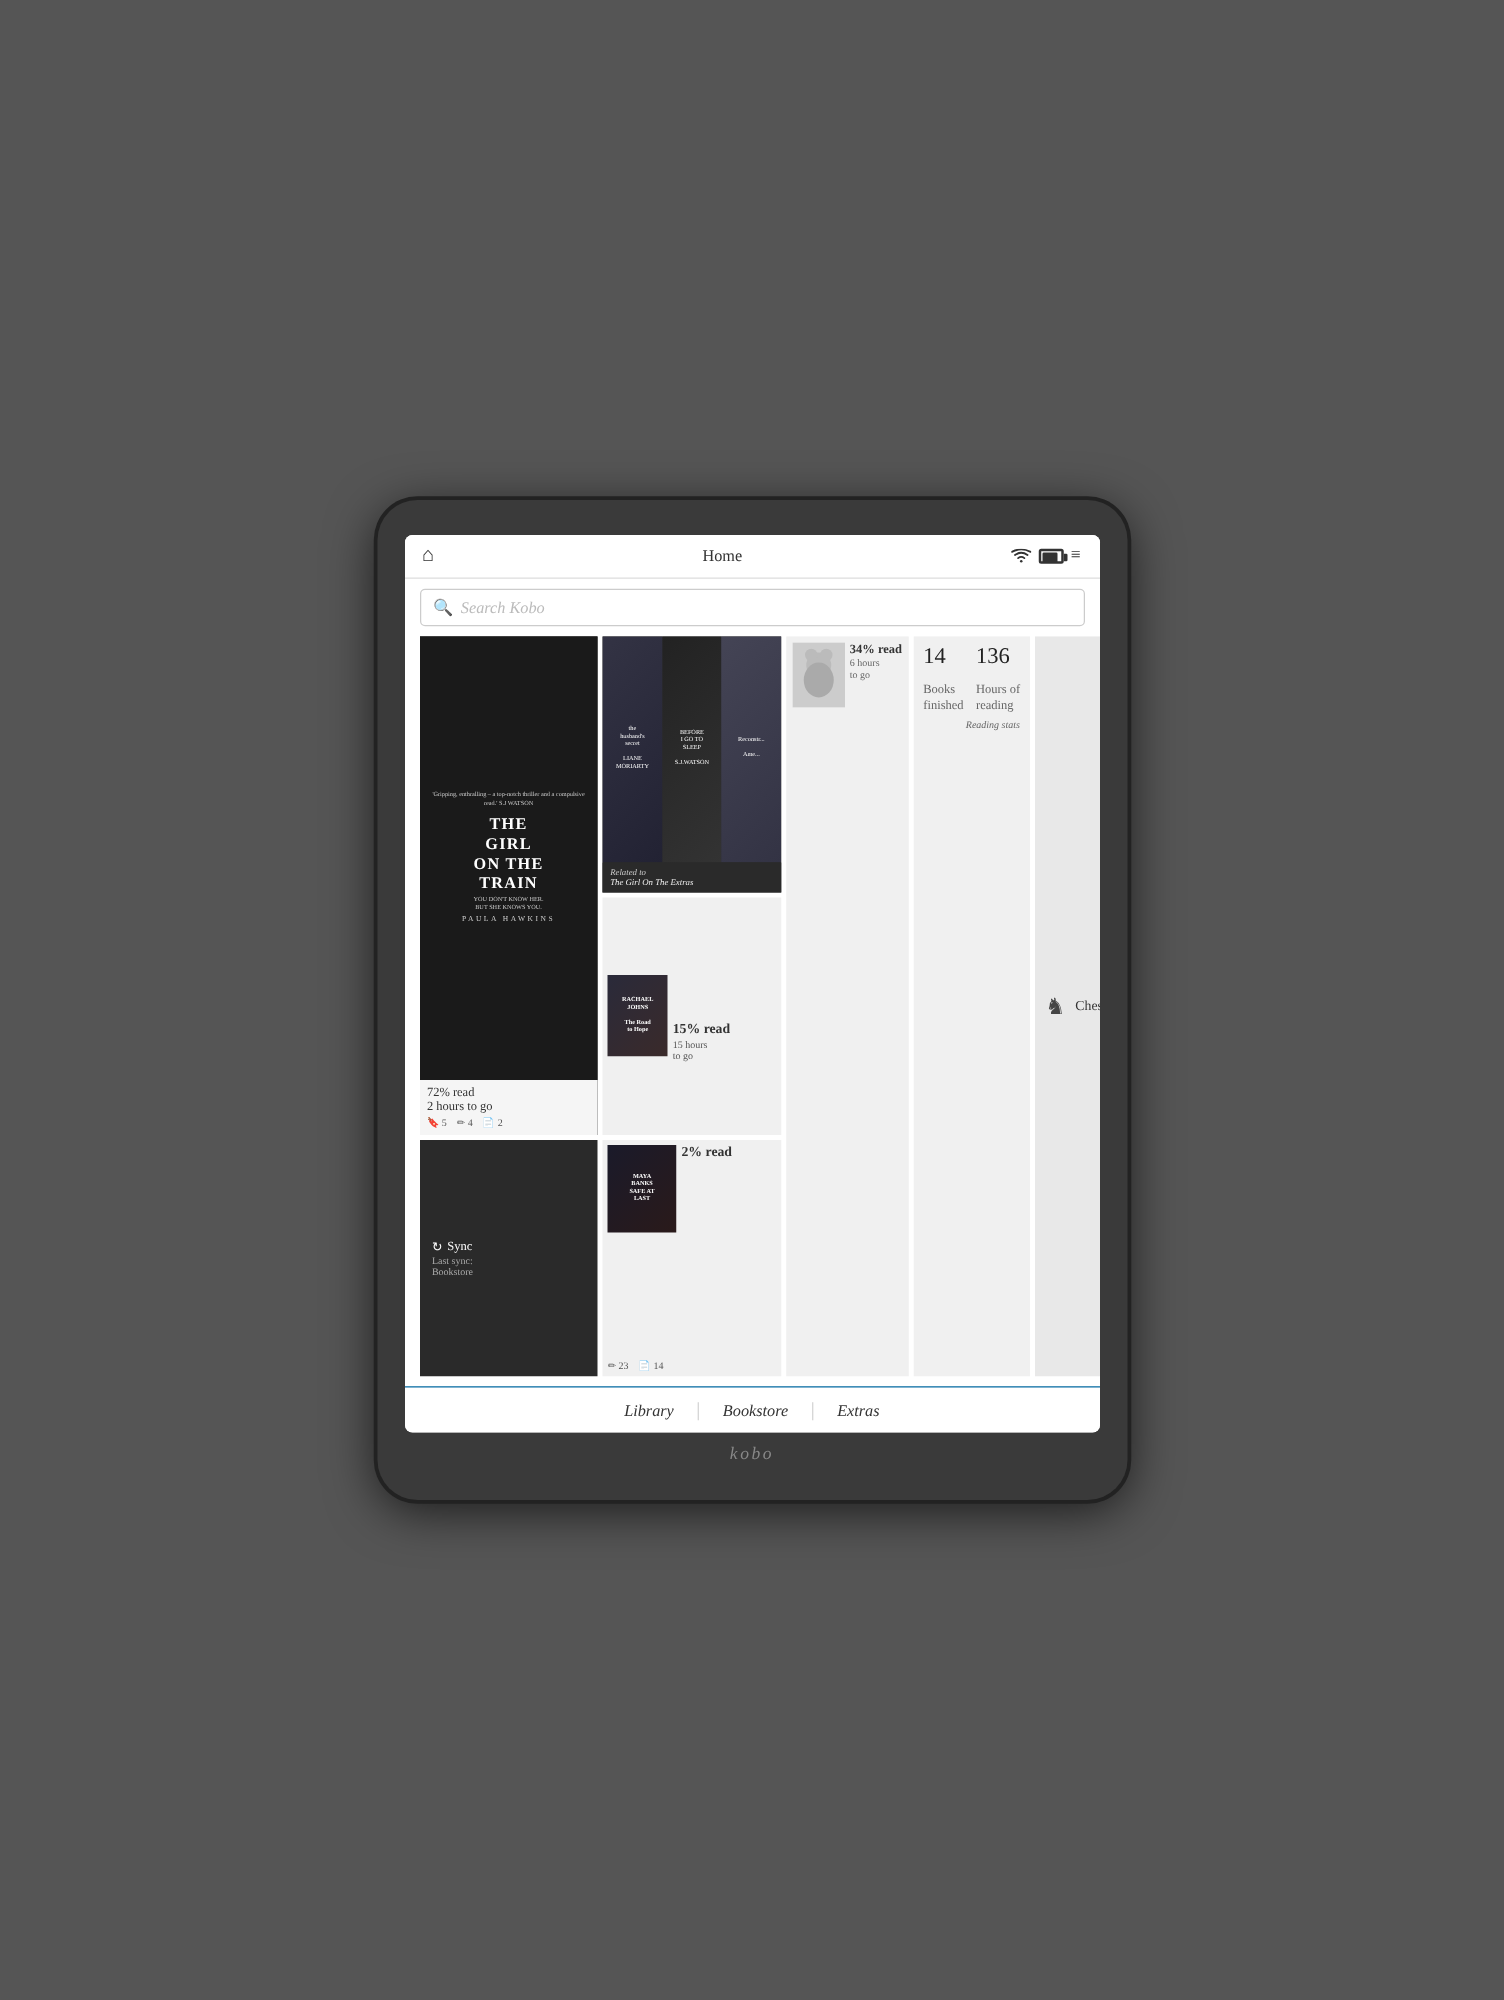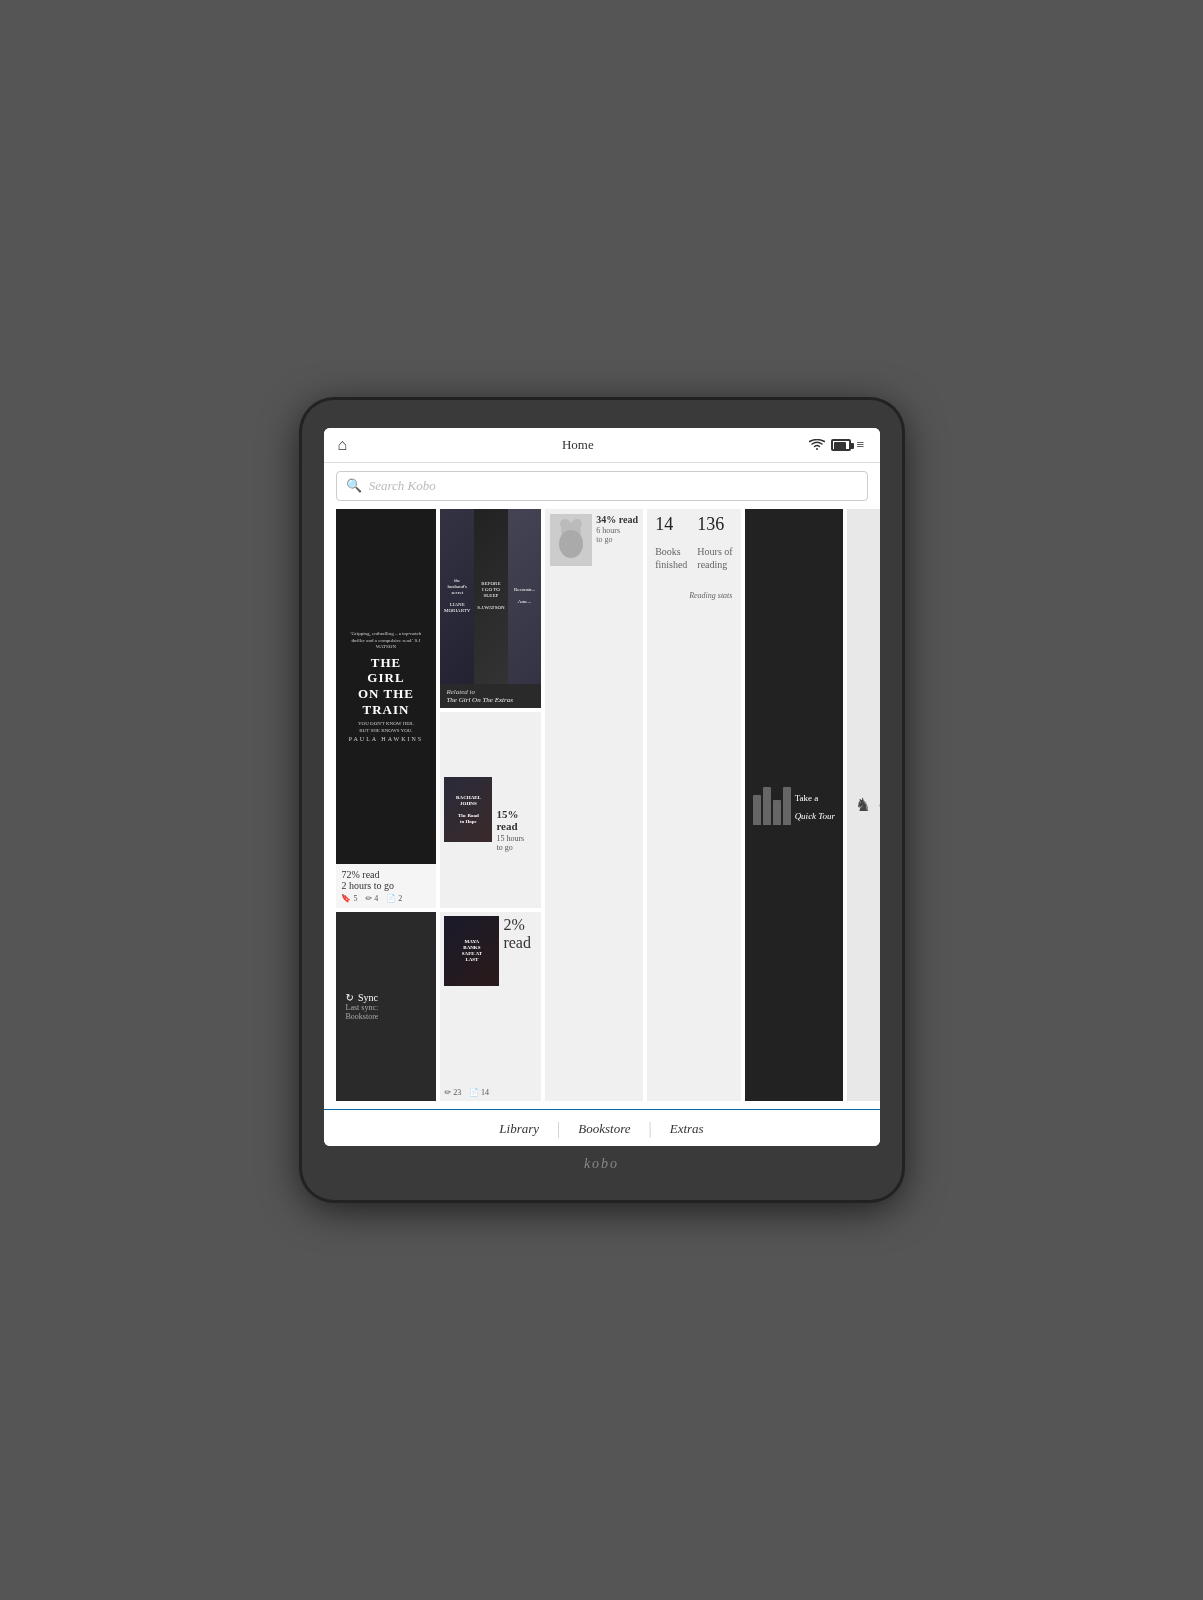--- a/index.html
+++ b/index.html
@@ -269,21 +269,21 @@
       height: 70px;
       background: #444;
       flex-shrink: 0;
       display: flex;
       flex-direction: column;
       align-items: center;
       justify-content: center;
       padding: 3px;
     }
     .small2-info { flex: 1; }
-    .small2-pct { font-size: 16px; font-weight: normal; color: #333; }
+    .small2-pct { font-size: 11px; font-weight: bold; color: #333; }
     .small2-icons { display: flex; gap: 8px; font-size: 8px; color: #555; margin-top: 4px; }
 
     
     .right-col {
       grid-column: 3;
       grid-row: 1 / 4;
       display: flex;
       flex-direction: row;
       gap: 4px;
     }
@@ -310,21 +310,21 @@
     .rc-hours { font-size: 8px; color: #666; margin-top: 1px; }
 
     .rc-stats {
       background: #f0f0f0;
       padding: 6px 8px;
       flex: 0 0 auto;
     }
     .rc-stats-row { display: flex; gap: 10px; }
     .rc-stat-num { font-size: 18px; color: #222; font-weight: normal; line-height: 1; }
     .rc-stat-label { font-size: 10px; color: #666; margin-top: 12px; line-height: 1.3; }
-    .rc-stats-link { font-size: 8px; color: #666; font-style: italic; margin-top: 20px; padding-left: 34px; }
+    .rc-stats-link { font-size: 8px; color: #666; font-style: italic; margin-top: 4px; padding-left: 34px; }
 
     .rc-tour {
       background: #222;
       flex: 0 0 auto;
       padding: 6px 8px;
       display: flex;
       align-items: center;
       min-height: 60px;
     }
     .rc-tour-text { color: #fff; font-size: 9px; }
@@ -548,34 +548,20 @@
               <div class="rc-stat-label">Books<br>finished</div>
             </div>
             <div>
               <div class="rc-stat-num">136</div>
               <div class="rc-stat-label">Hours of<br>reading</div>
             </div>
           </div>
           <div class="rc-stats-link">Reading stats</div>
         </div>
 
-        <div class="rc-tour">
-          <div class="tour-visual">
-            <div style="display:flex;align-items:flex-end;gap:2px;height:40px;">
-              <div class="tour-bar" style="height:30px;background:#666;"></div>
-              <div class="tour-bar" style="height:38px;background:#666;"></div>
-              <div class="tour-bar" style="height:25px;background:#666;"></div>
-              <div class="tour-bar" style="height:38px;background:#666;"></div>
-            </div>
-          </div>
-          <div>
-            <span class="rc-tour-text">Take a</span><br>
-            <span class="rc-tour-text rc-tour-italic">Quick Tour</span>
-          </div>
-        </div>
 
         <div class="rc-chess">
           <span class="chess-icon">♞</span>
           <span class="chess-label">Chess</span>
         </div>
 
       </div>
 
     </div>
 

